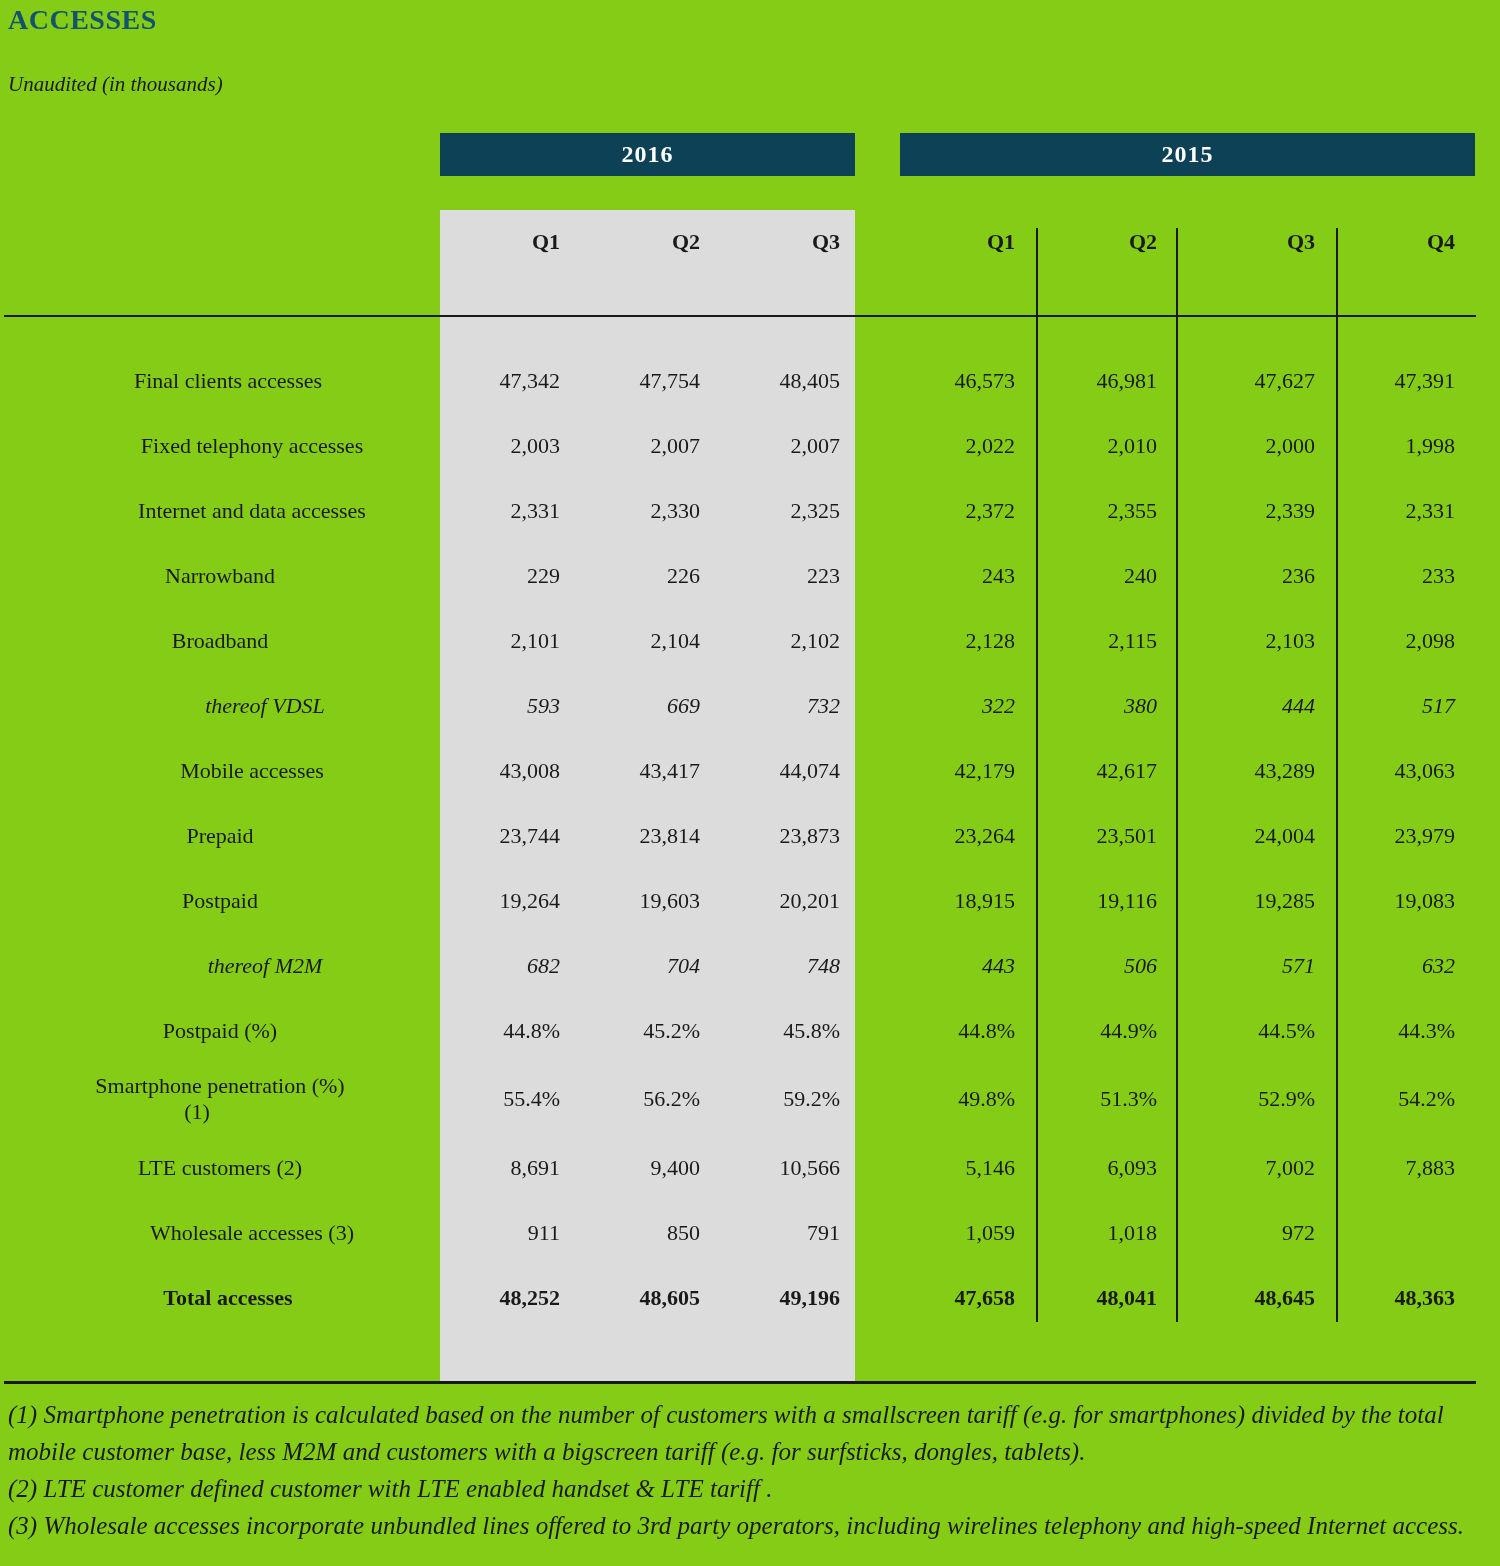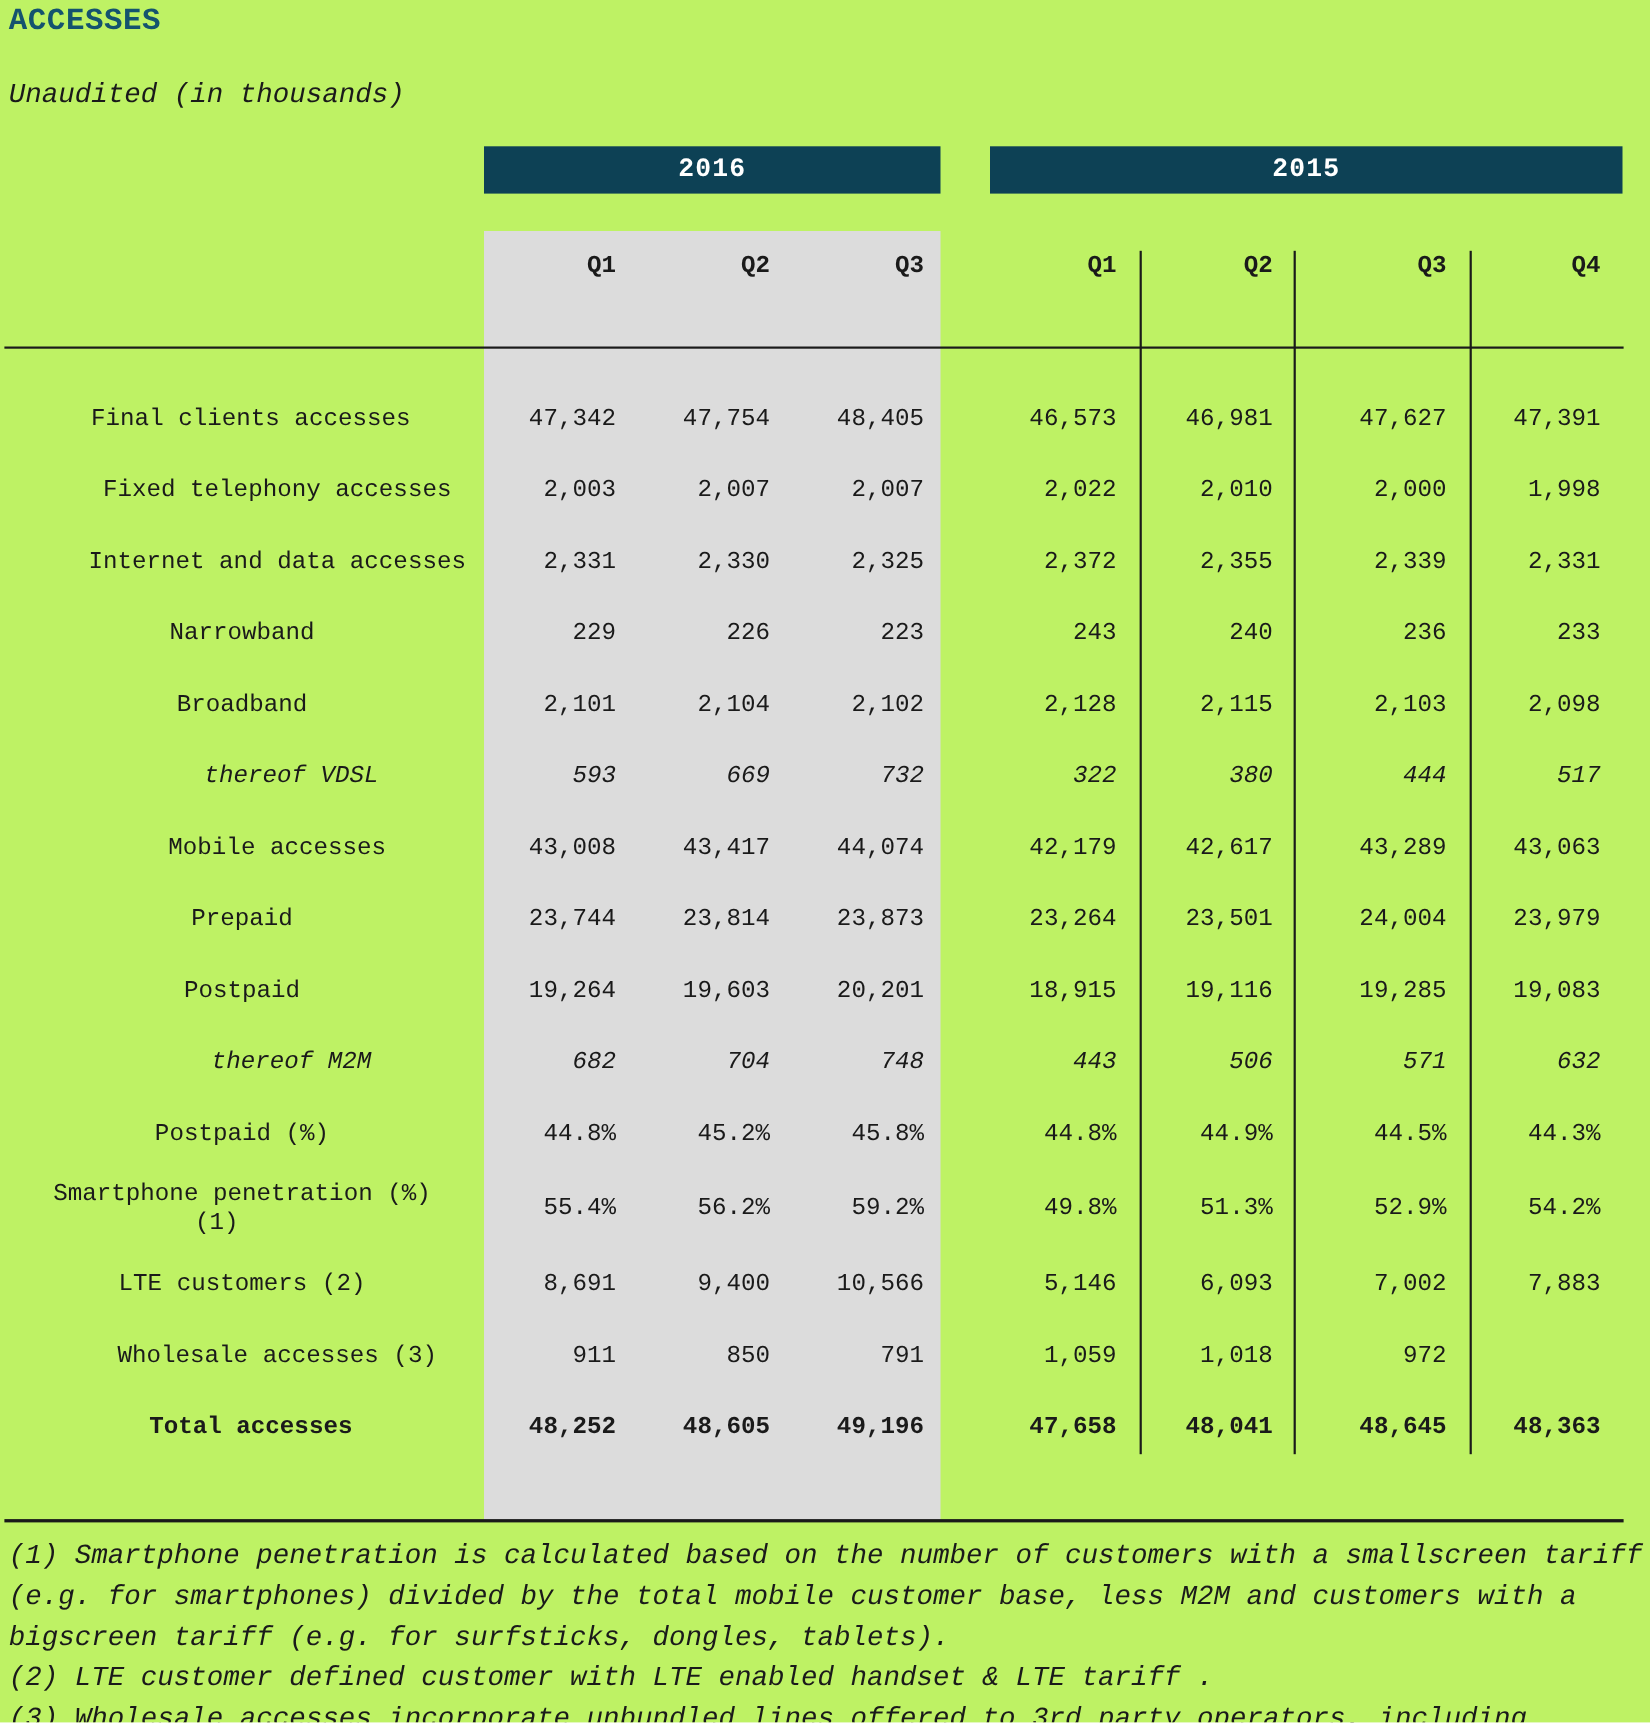--- a/index.html
+++ b/index.html
@@ -1,26 +1,26 @@
 <!DOCTYPE html>
 <html><head>
 <meta charset="utf-8">
 <style>
   html,body { margin:0; padding:0; background:#ffffff; }
   .page {
-    position:relative; width:1500px; height:1566px; background:#bef264;
-    font-family:Liberation Mono, monospace; color:#1a1a1a; overflow:hidden;
+    position:relative; width:1500px; height:1566px; background:#84cc16;
+    font-family:Liberation Serif, serif; color:#1a1a1a; overflow:hidden;
   }
   .title {
     position:absolute; left:8px; top:4px; margin:0;
     font-size:28px; font-weight:700; letter-spacing:0.5px; color:#14536e;
   }
   .subtitle {
     position:absolute; left:8px; top:72px;
-    font-size:25px; font-style:italic; color:#1a1a1a;
+    font-size:21px; font-style:italic; color:#1a1a1a;
   }
   .band {
     position:absolute; top:133px; height:43px; background:#0d4155;
     color:#ffffff; font-size:24px; font-weight:700; letter-spacing:1px;
     display:flex; align-items:center; justify-content:center;
   }
   .band-2016 { left:440px; width:415px; }
   .band-2015 { left:900px; width:575px; }
   .gray-block {
     position:absolute; left:440px; top:210px; width:415px; height:1172px;

